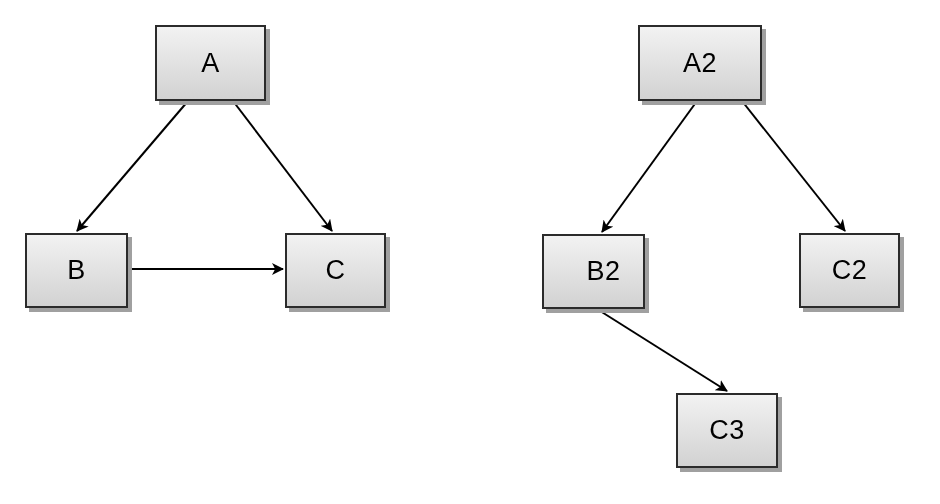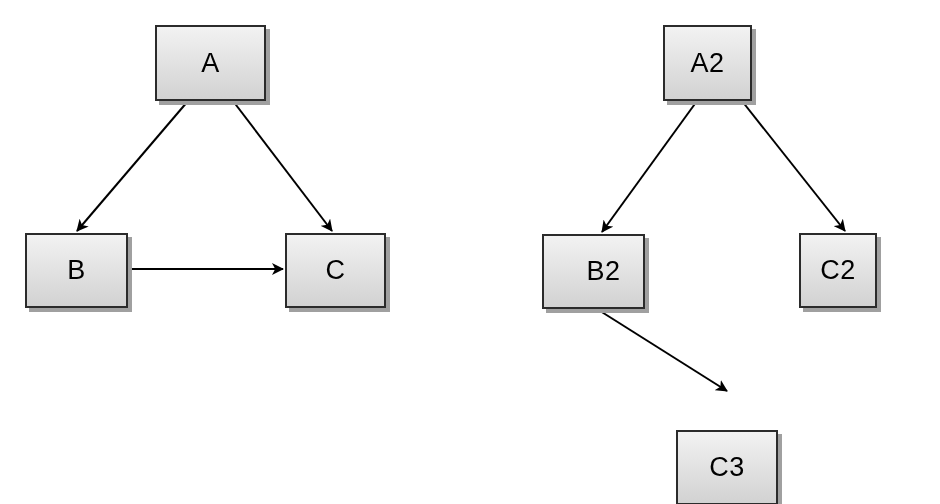--- a/index.html
+++ b/index.html
@@ -71,27 +71,27 @@
   <div id="nodes-layer">
       <div class="node" style="left: 155px; top: 25px; width: 111px; height: 76px; border-color: rgb(43, 43, 43); background: linear-gradient(rgb(242, 242, 242) 0%, rgb(210, 210, 210) 100%); box-shadow: rgb(160, 160, 160) 4px 4px 0px;">
         <span class="node-label" style="color: rgb(0, 0, 0);">A</span>
       </div>
       <div class="node" style="left: 25px; top: 233px; width: 103px; height: 75px; border-color: rgb(43, 43, 43); background: linear-gradient(rgb(242, 242, 242) 0%, rgb(210, 210, 210) 100%); box-shadow: rgb(160, 160, 160) 4px 4px 0px;">
         <span class="node-label" style="color: rgb(0, 0, 0);">B</span>
       </div>
       <div class="node" style="left: 285px; top: 233px; width: 101px; height: 75px; border-color: rgb(43, 43, 43); background: linear-gradient(rgb(242, 242, 242) 0%, rgb(210, 210, 210) 100%); box-shadow: rgb(160, 160, 160) 4px 4px 0px;">
         <span class="node-label" style="color: rgb(0, 0, 0);">C</span>
       </div>
-      <div class="node" style="left: 663px; top: 25px; width: 89px; height: 76px; border-color: rgb(43, 43, 43); background: linear-gradient(rgb(242, 242, 242) 0%, rgb(210, 210, 210) 100%); box-shadow: rgb(160, 160, 160) 4px 4px 0px;">
+      <div class="node" style="left: 638px; top: 25px; width: 124px; height: 76px; border-color: rgb(43, 43, 43); background: linear-gradient(rgb(242, 242, 242) 0%, rgb(210, 210, 210) 100%); box-shadow: rgb(160, 160, 160) 4px 4px 0px;">
         <span class="node-label" style="color: rgb(0, 0, 0);">A2</span>
       </div>
       <div class="node" style="left: 542px; top: 234px; width: 103px; height: 75px; border-color: rgb(43, 43, 43); background: linear-gradient(rgb(242, 242, 242) 0%, rgb(210, 210, 210) 100%); box-shadow: rgb(160, 160, 160) 4px 4px 0px;">
         <span class="node-label" style="color: rgb(0, 0, 0); margin-left: 20px;">B2</span>
       </div>
-      <div class="node" style="left: 799px; top: 233px; width: 78px; height: 75px; border-color: rgb(43, 43, 43); background: linear-gradient(rgb(242, 242, 242) 0%, rgb(210, 210, 210) 100%); box-shadow: rgb(160, 160, 160) 4px 4px 0px;">
+      <div class="node" style="left: 799px; top: 233px; width: 101px; height: 75px; border-color: rgb(43, 43, 43); background: linear-gradient(rgb(242, 242, 242) 0%, rgb(210, 210, 210) 100%); box-shadow: rgb(160, 160, 160) 4px 4px 0px;">
         <span class="node-label" style="color: rgb(0, 0, 0);">C2</span>
       </div>
-      <div class="node" style="left: 676px; top: 393px; width: 102px; height: 75px; border-color: rgb(43, 43, 43); background: linear-gradient(rgb(242, 242, 242) 0%, rgb(210, 210, 210) 100%); box-shadow: rgb(160, 160, 160) 4px 4px 0px; margin-top: 37px;">
+      <div class="node" style="left: 676px; top: 393px; width: 102px; height: 75px; border-color: rgb(43, 43, 43); background: linear-gradient(rgb(242, 242, 242) 0%, rgb(210, 210, 210) 100%); box-shadow: rgb(160, 160, 160) 4px 4px 0px;">
         <span class="node-label" style="color: rgb(0, 0, 0);">C3</span>
       </div>
     </div>
 
 </div>
 
 </body></html>

